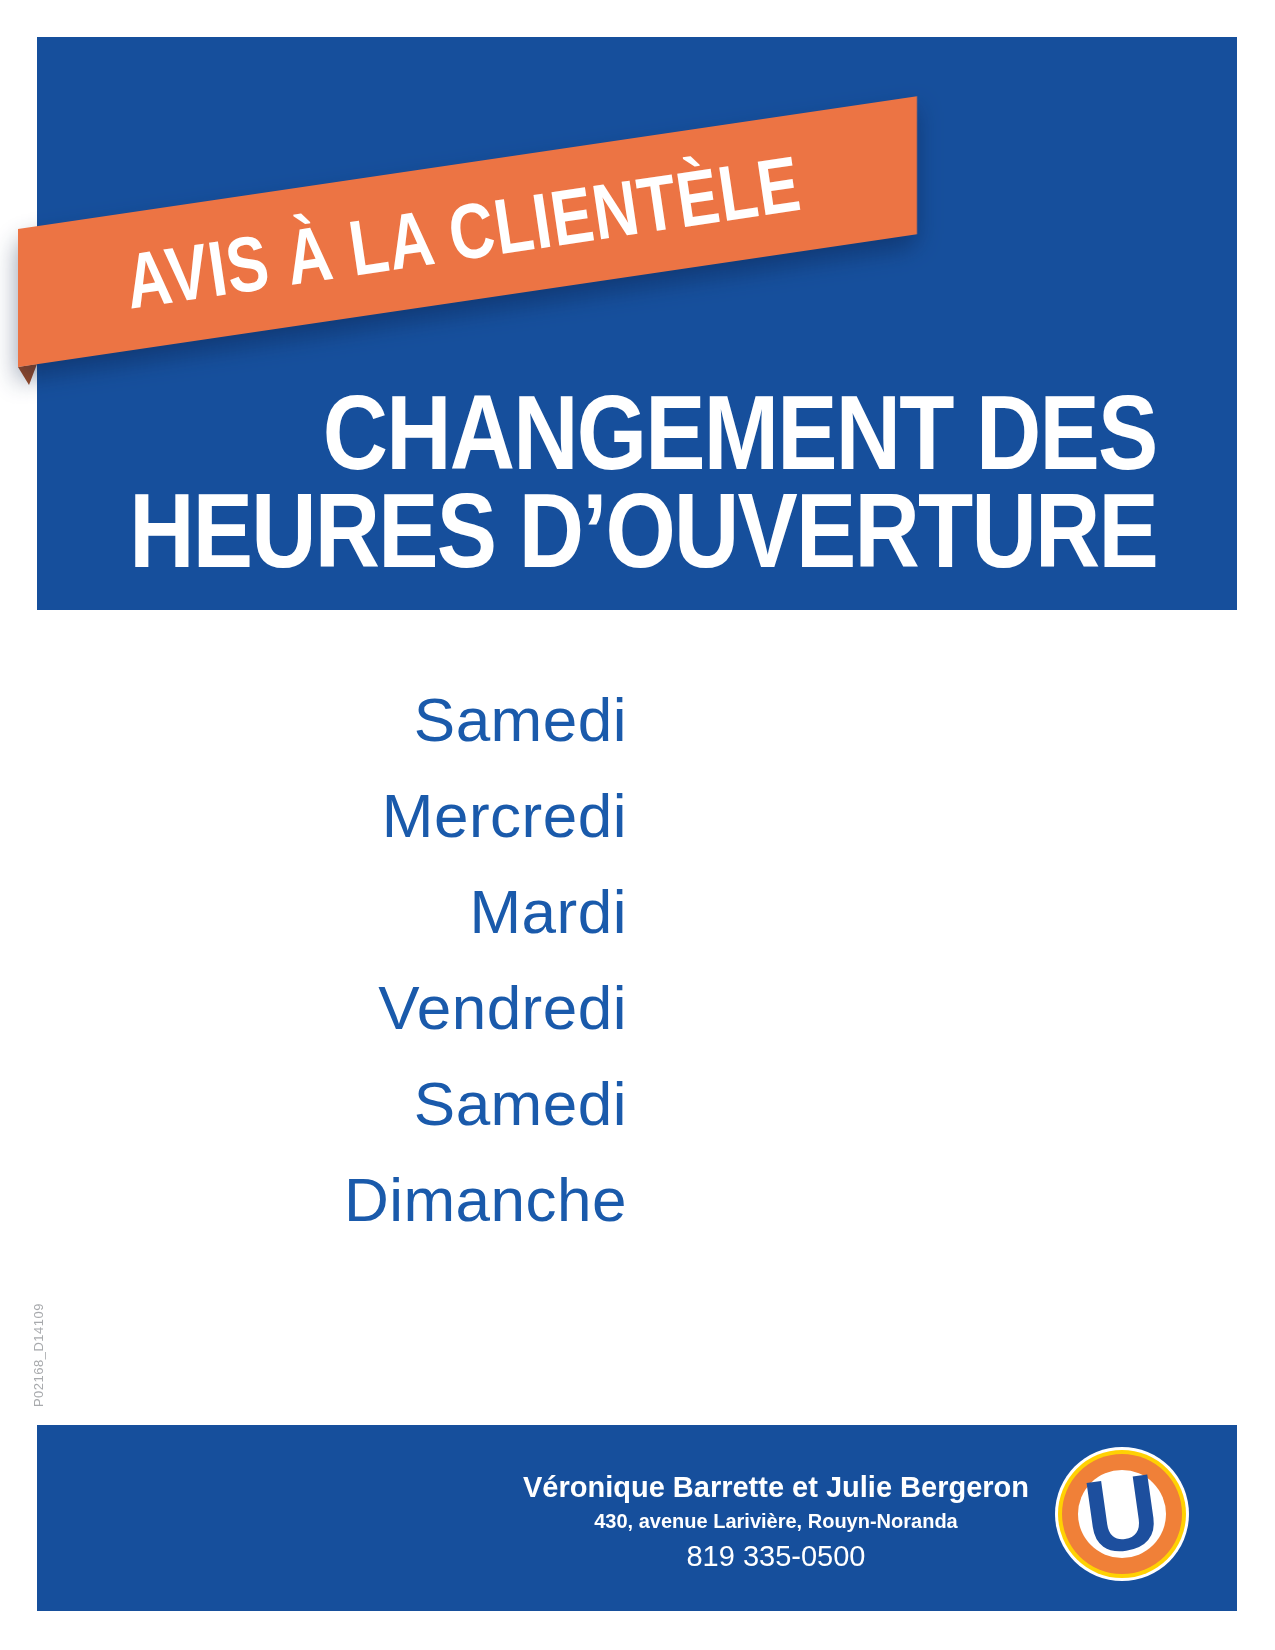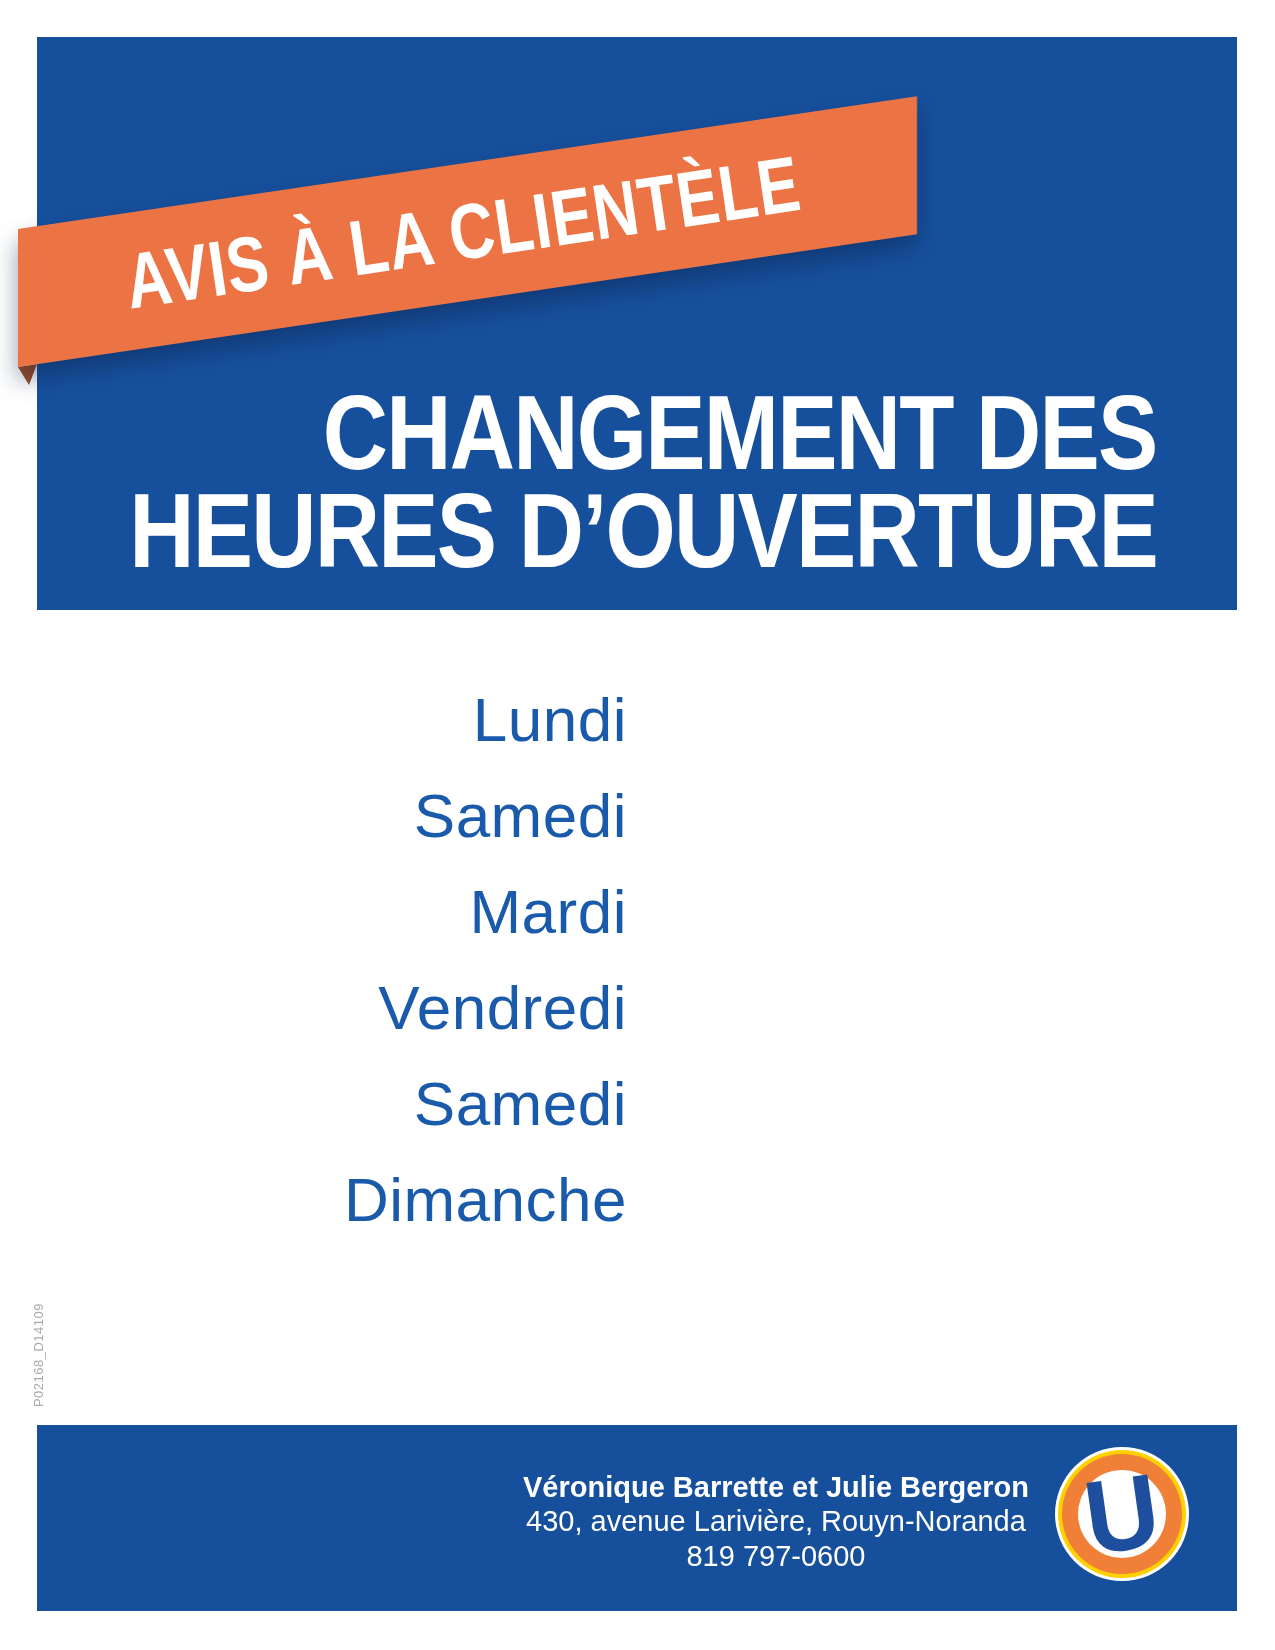--- a/index.html
+++ b/index.html
@@ -85,21 +85,21 @@
     writing-mode:vertical-rl;
     transform:rotate(180deg);
     white-space:nowrap;
   }
   
   .footer-text{
     position:absolute;right:246px;top:1470px;
     text-align:center;color:var(--white);
   }
   .footer-owners{font-size:29px;font-weight:bold;line-height:34px;white-space:nowrap;}
-  .footer-address{font-size:29px;font-weight:normal;line-height:35px;white-space:nowrap;}
+  .footer-address{font-size:20px;font-weight:bold;line-height:35px;white-space:nowrap;}
   .footer-phone{font-size:29px;font-weight:normal;line-height:35px;white-space:nowrap;}
   
   .logo{
     position:absolute;left:1055px;top:1447px;width:134px;height:134px;
     border-radius:50%;background:var(--white);
   }
   .logo-ring-yellow{
     position:absolute;inset:3px;border-radius:50%;background:var(--yellow);
   }
   .logo-ring-orange{
@@ -128,36 +128,36 @@
   <div class="ribbon-label-wrap">
     <span class="ribbon-label">AVIS À LA CLIENTÈLE</span>
   </div>
 
   <div class="headline">
     <div class="headline-line">CHANGEMENT DES</div>
     <div class="headline-line">HEURES D’OUVERTURE</div>
   </div>
 
   <div class="days">
-    <div class="day">Lundi</div>
     <div class="day">Samedi</div>
+    <div class="day">Mercredi</div>
     <div class="day">Mardi</div>
     <div class="day">Vendredi</div>
     <div class="day">Samedi</div>
     <div class="day">Dimanche</div>
   </div>
 
   <div class="print-code">P02168_D14109</div>
 
   <div class="footer-box"></div>
 
   <div class="footer-text">
     <div class="footer-owners">Véronique Barrette et Julie Bergeron</div>
     <div class="footer-address">430, avenue Larivière, Rouyn-Noranda</div>
-    <div class="footer-phone">819 797-0600</div>
+    <div class="footer-phone">819 335-0500</div>
   </div>
 
   <div class="logo">
     <div class="logo-ring-yellow"></div>
     <div class="logo-ring-orange"></div>
     <div class="logo-center"></div>
     <div class="logo-letter">U</div>
   </div>
 
 </div>

